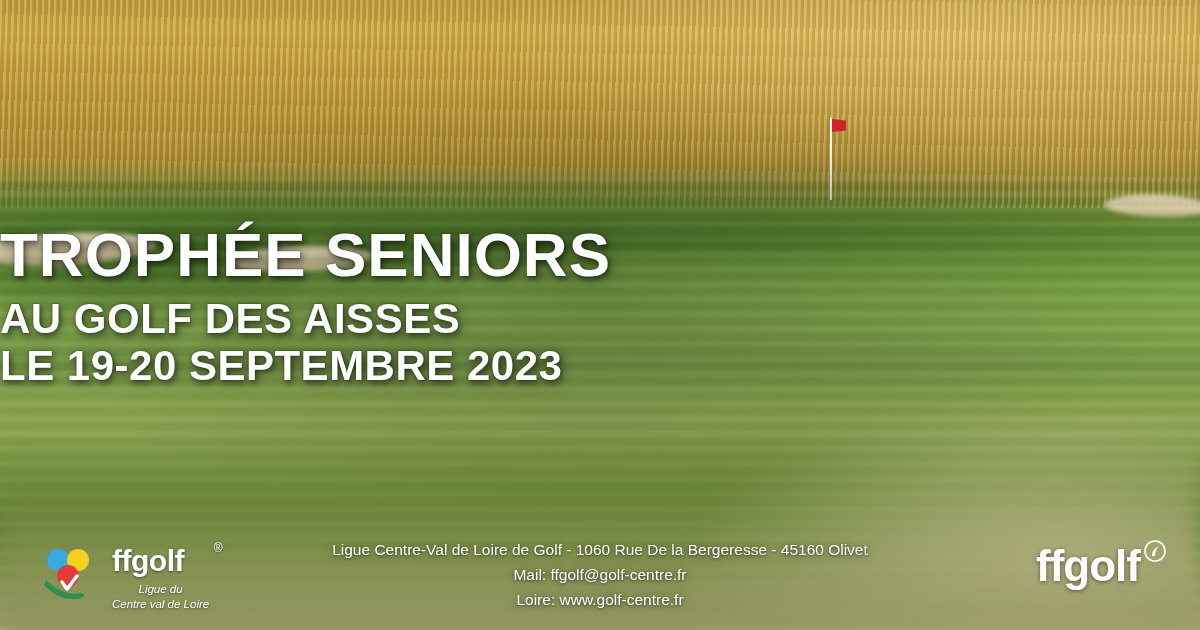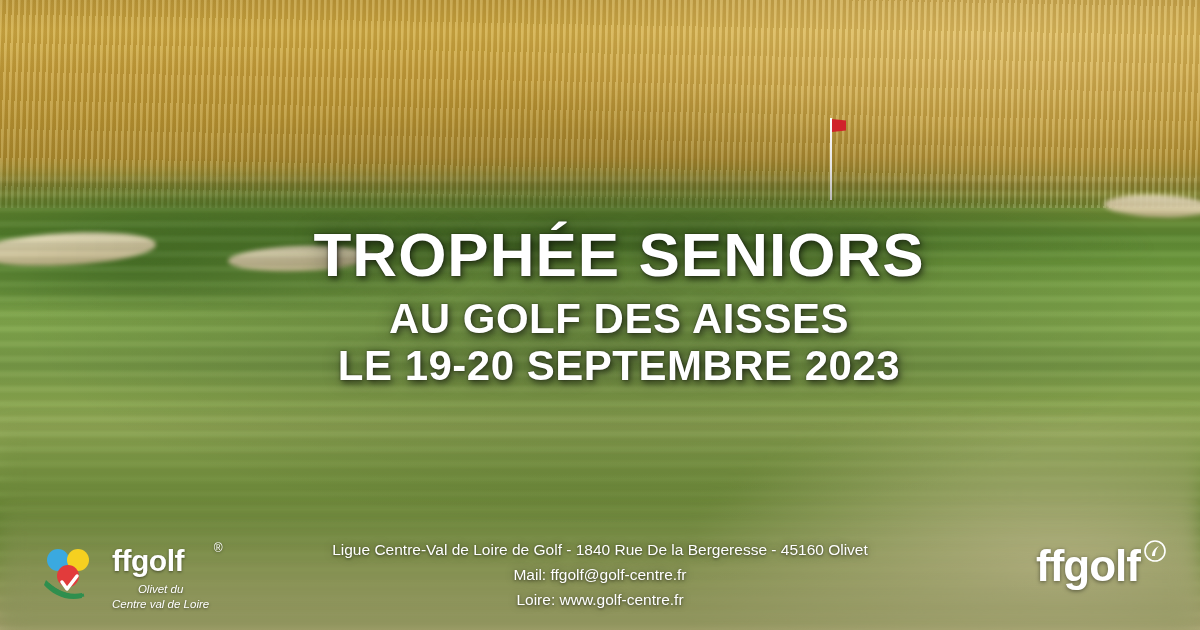--- a/index.html
+++ b/index.html
@@ -146,25 +146,24 @@
     width: 14px; height: 13px;
     background: #d0232b;
     clip-path: polygon(0 0, 100% 12%, 100% 88%, 0 100%);
   }
 
   
   .headline {
     position: absolute;
     left: 0; right: 0;
     top: 222px;
-    text-align: center;
+    text-align: left;
     color: #ffffff;
     text-transform: uppercase;
     letter-spacing: 0.5px;
-    padding-left: 38px;
   }
   .title-1 {
     font-size: 62px;
     font-weight: 900;
     line-height: 1.05;
     letter-spacing: 1px;
     text-shadow:
       0 0 2px rgba(0,0,0,0.55),
       2px 3px 6px rgba(0,0,0,0.55),
       0 0 22px rgba(0,0,0,0.35);
@@ -282,40 +281,40 @@
     <div class="cloth"></div>
   </div>
 
   <div class="headline">
     <div class="title-1">TROPHÉE SENIORS</div>
     <div class="title-2">AU GOLF DES AISSES</div>
     <div class="title-3">LE 19-20 SEPTEMBRE 2023</div>
   </div>
 
   <div class="contact">
-    <div>Ligue Centre-Val de Loire de Golf  - 1840 Rue De la Bergeresse - 45160 Olivet</div>
+    <div>Ligue Centre-Val de Loire de Golf  - 1060 Rue De la Bergeresse - 45160 Olivet</div>
     <div>Mail: ffgolf@golf-centre.fr</div>
     <div>Loire: www.golf-centre.fr</div>
   </div>
 
   <div class="logo-ligue">
     <svg class="mark" viewBox="0 0 66 58">
       <circle cx="20" cy="14" r="11" fill="#3aa9e0"></circle>
       <circle cx="40" cy="14" r="11" fill="#f5d020"></circle>
       <circle cx="30" cy="30" r="11" fill="#e23b3b"></circle>
       <path d="M8 34 C18 44 30 50 44 47 L44 52 C28 56 14 48 6 39 Z" fill="#2f8f4e"></path>
       <path d="M10 38 C20 47 32 52 46 49" stroke="#2f8f4e" stroke-width="3" fill="none"></path>
       <path d="M24 36 l5 7 l10 -13" stroke="#ffffff" stroke-width="3.5" fill="none" stroke-linecap="round" stroke-linejoin="round"></path>
     </svg>
     <div>
       <div class="wordmark">
         <span>ffgolf</span><span class="reg">®</span>
       </div>
       <div class="sub">
-        <div>Olivet du</div>
+        <div>Ligue du</div>
         <div>Centre val de Loire</div>
       </div>
     </div>
   </div>
 
   <div class="logo-ffgolf">
     <div class="word">ffgolf</div>
     <svg class="badge" width="22" height="22" viewBox="0 0 22 22">
       <circle cx="11" cy="11" r="10" fill="none" stroke="#ffffff" stroke-width="1.6"></circle>
       <path d="M8 16 C8 11 11 8 15 6 C12 9 11 12 11 16 Z" fill="#ffffff"></path>

